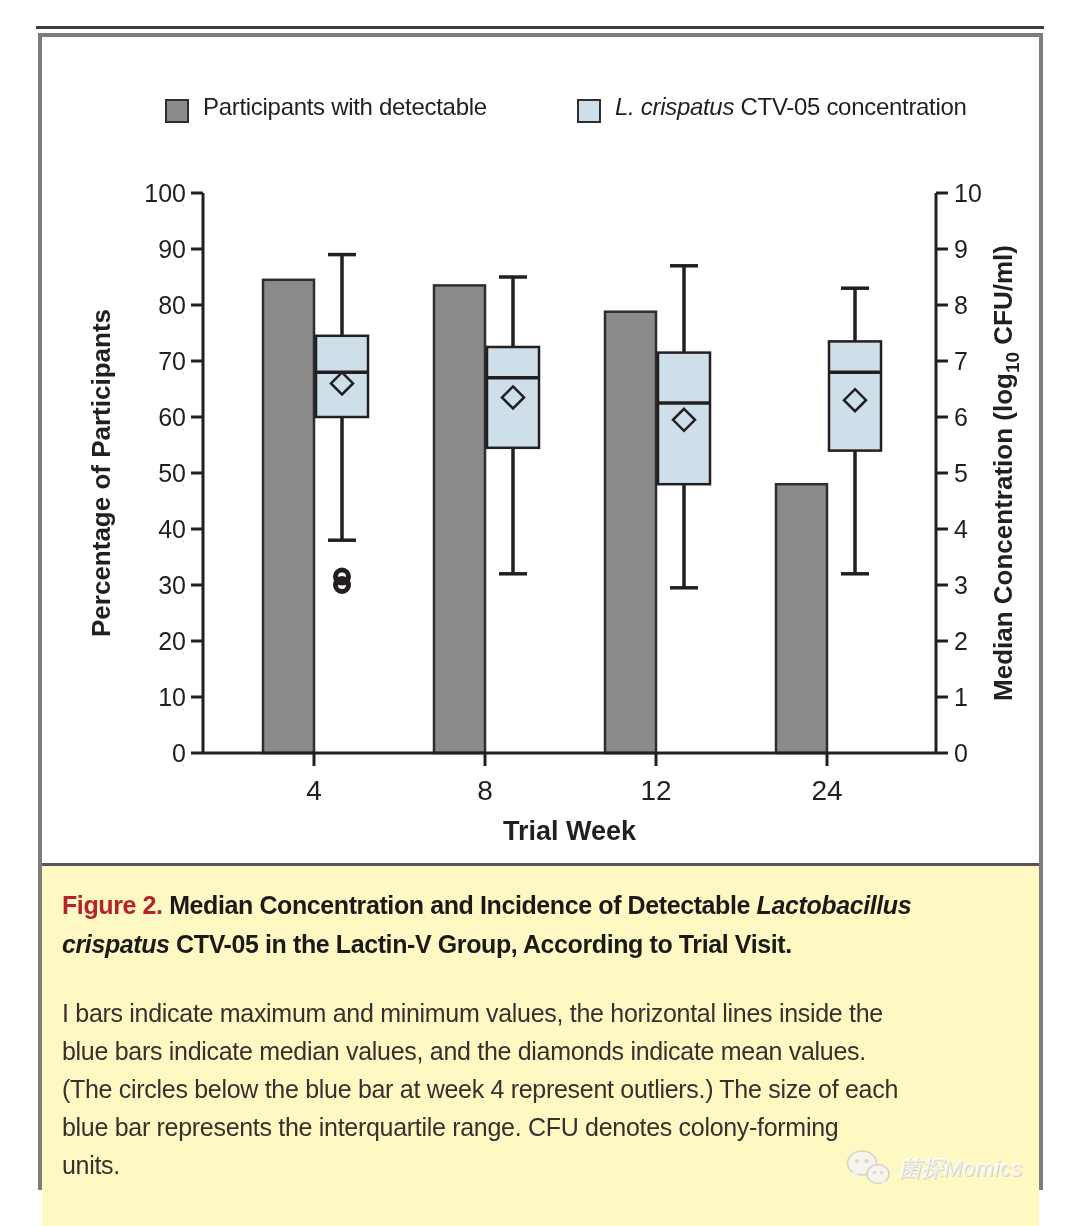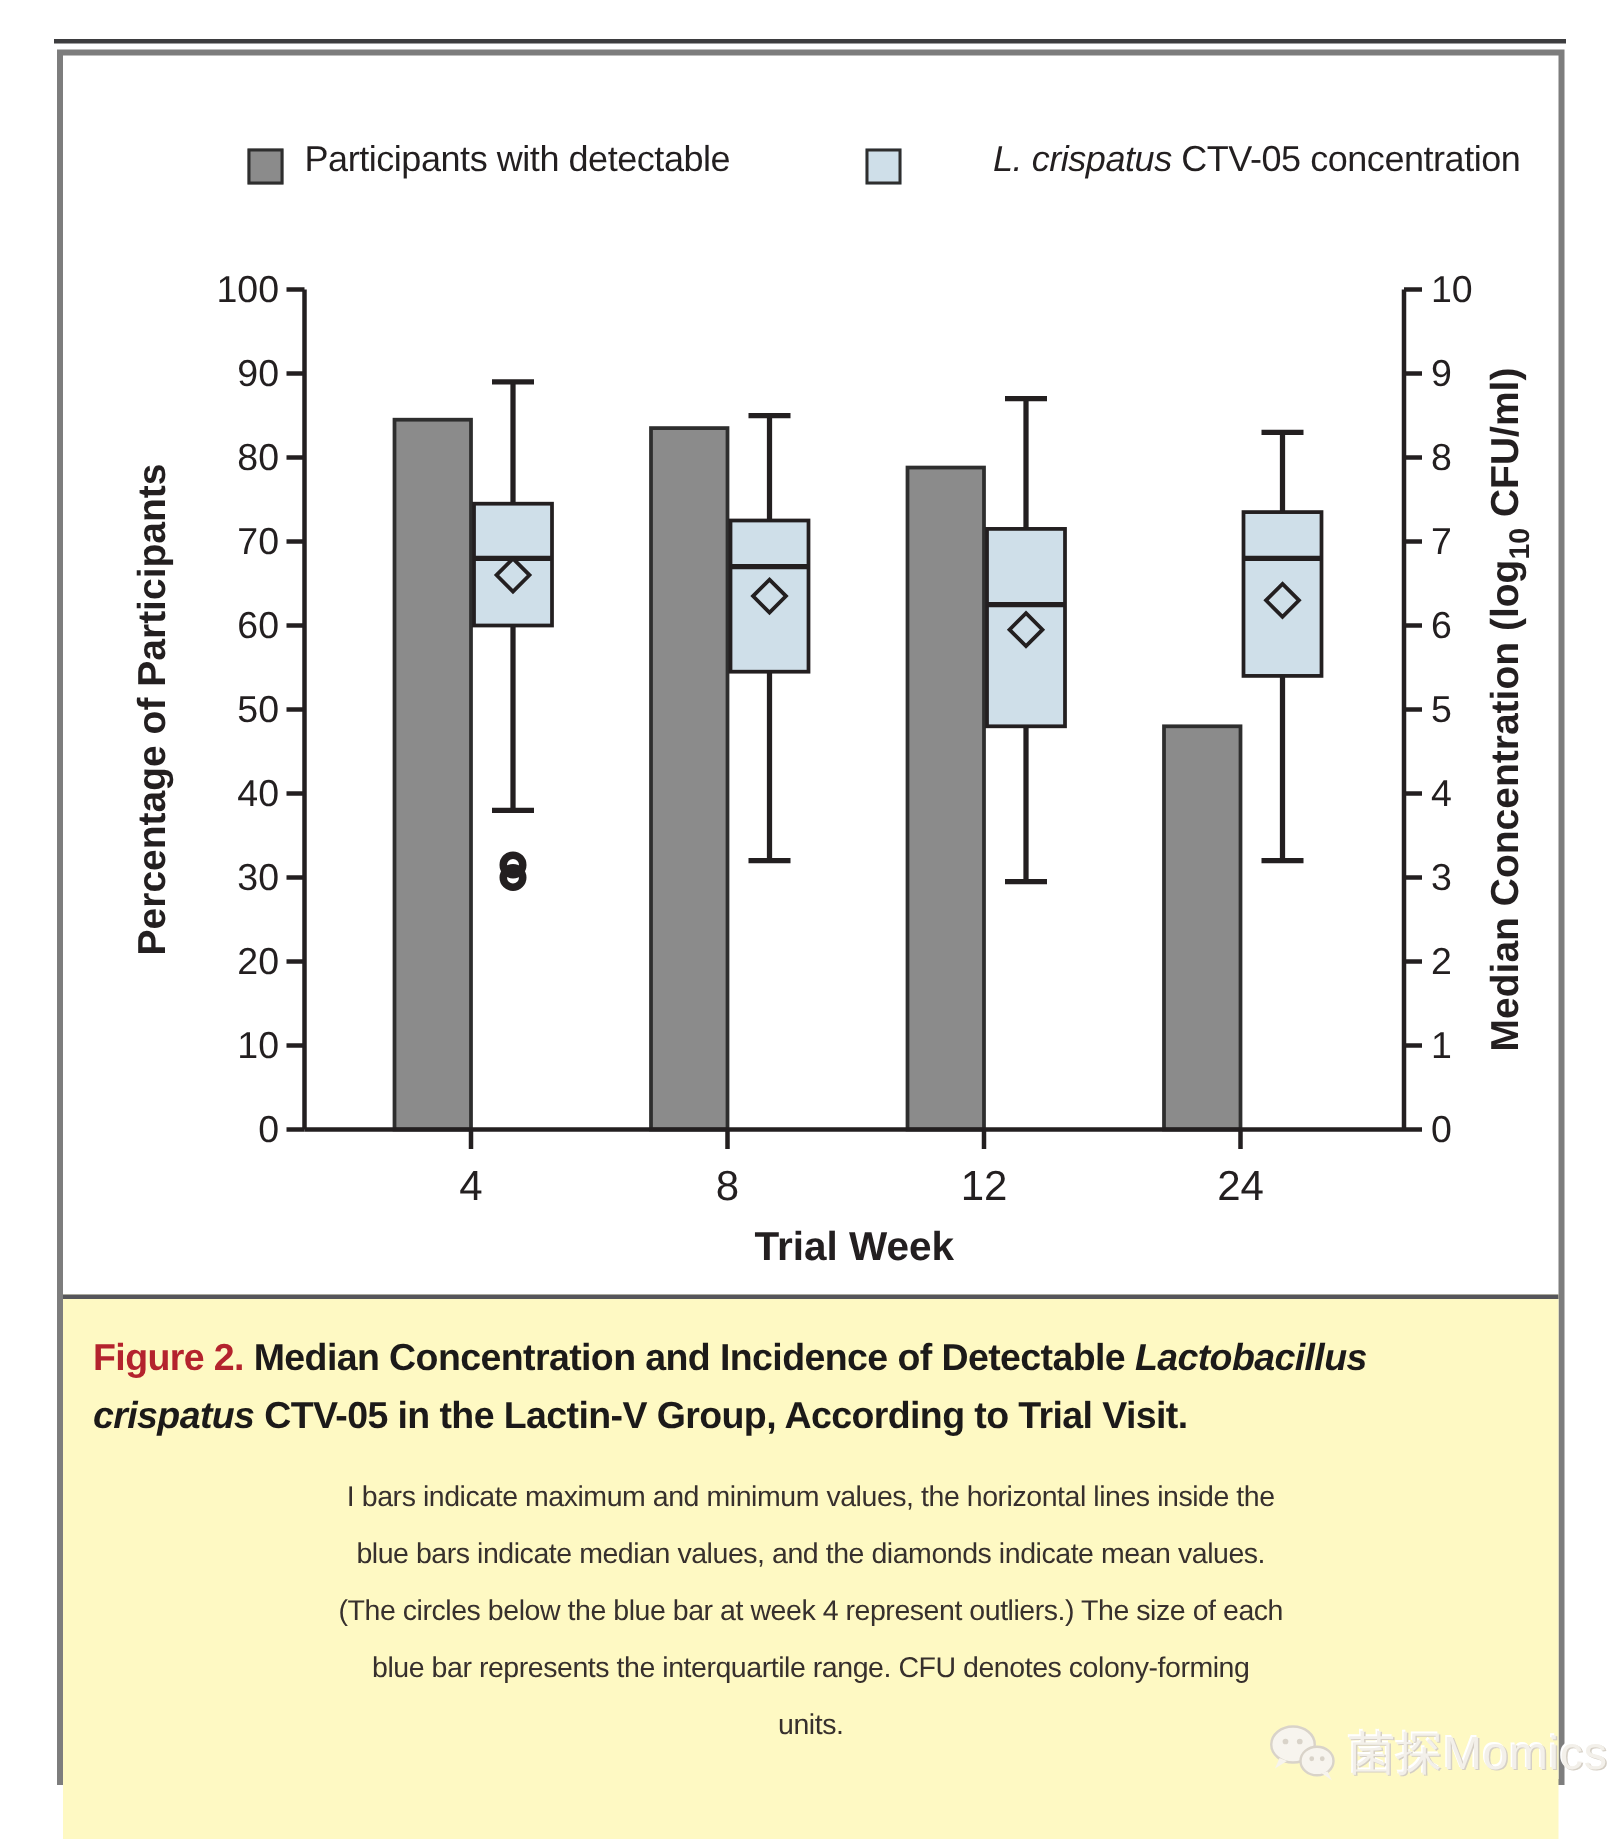--- a/index.html
+++ b/index.html
@@ -10,42 +10,43 @@
   .rule{position:absolute; background:#3d3d3f;}
   .rule-top{left:36px; top:26px; width:1008px; height:3px;}
   .frame{
     position:absolute; left:38px; top:33px; width:1005px; height:1157px;
     border:4px solid #7d7d7d; box-sizing:border-box; background:#ffffff;
   }
   .chart-svg{position:absolute; left:0; top:0;}
   .legend{position:absolute; left:0; top:0; width:1080px; height:160px;}
   .legend-item{position:absolute; display:flex; align-items:center;}
   .legend-item-1{left:165px; top:90px;}
-  .legend-item-2{left:577px; top:90px;gap:47px;}
+  .legend-item-2{left:577px; top:90px;}
   .swatch{
     display:inline-block; width:24px; height:24px; border:2.5px solid #2e2e2e;
     box-sizing:border-box; margin-top:8px; flex:0 0 auto;
   }
   .legend-text{margin-left:14px; font-size:24px; line-height:33px; letter-spacing:-0.3px; color:#231f20;}
   .caption{
     position:absolute; left:42px; top:863px; width:997px; height:413px;
     background:#fef9c3; border-top:3px solid #55555a; box-sizing:border-box;
   }
   .caption-title{
     margin:20px 20px 0 20px; font-size:25px; font-weight:bold; line-height:39px;
     letter-spacing:-0.4px; color:#1c1a19;
   }
   .caption-body{
-    margin:16px 20px 0 20px; font-size:19px; line-height:38px;
-    letter-spacing:-0.3px; color:#37302d;text-align:center;
+    margin:30px 20px 0 20px; font-size:25px; line-height:38px;
+    letter-spacing:-0.3px; color:#37302d;
   }
   .watermark{
     position:absolute; left:845px; top:1148px; display:flex; align-items:center;
-    color:#f3f0ea; font-size:31px; letter-spacing:0.5px;
+    color:#f3f0ea; font-size:22px; letter-spacing:0.5px;
     text-shadow:1px 1px 0 #d5cfc5, -1px -1px 0 #ffffff;
+    font-style:italic;
   }
   .watermark svg{margin-right:8px;}
 </style>
 </head>
 <body>
 
 <div class="page">
 
   <div class="rule rule-top"></div>
 

